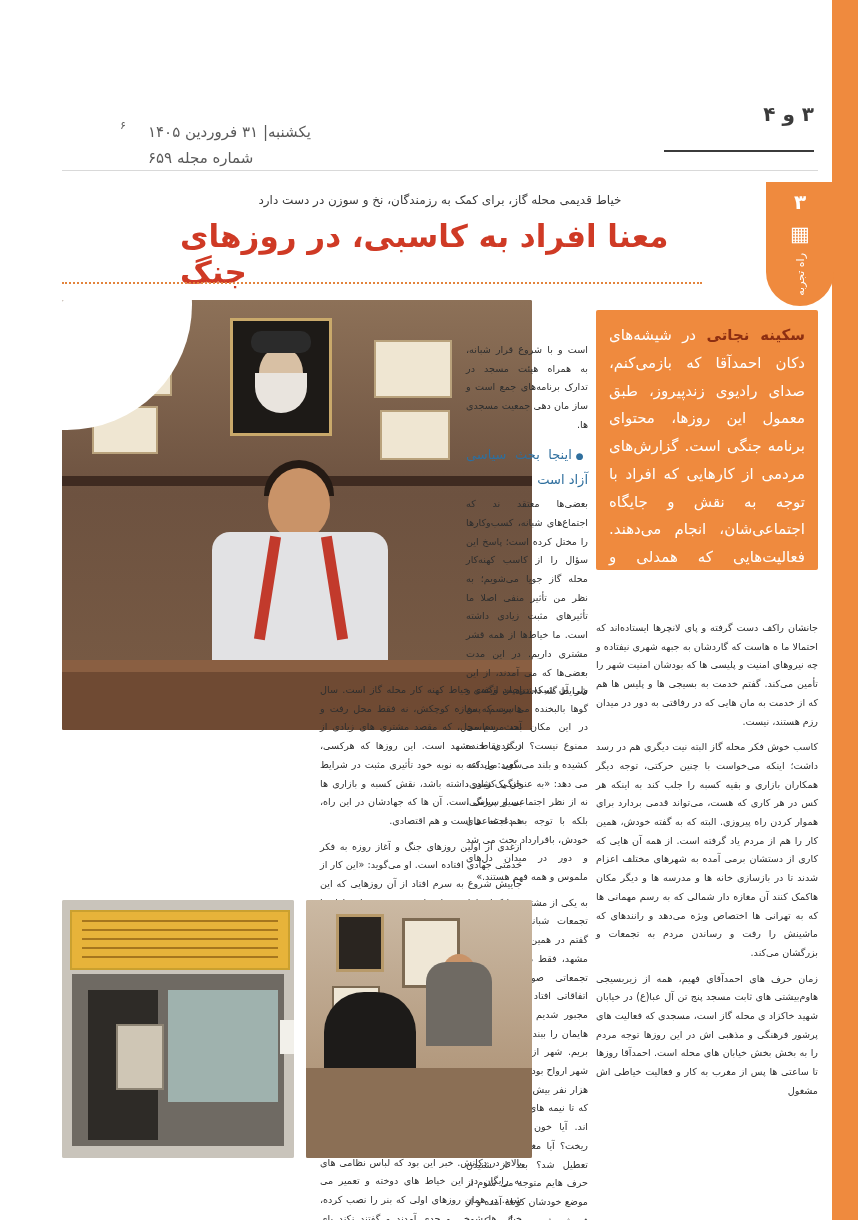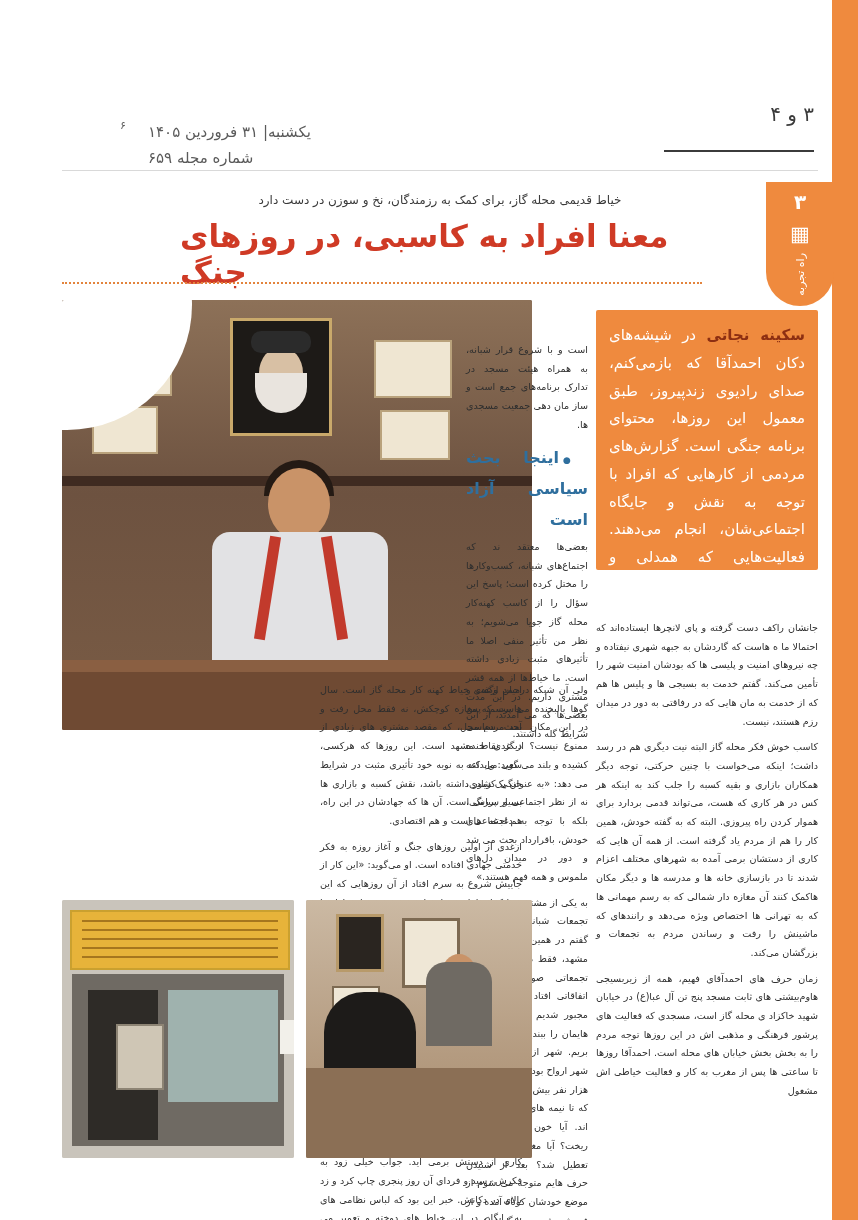--- a/index.html
+++ b/index.html
@@ -24,21 +24,21 @@
   .masthead{
     position:absolute;top:108px;right:44px;width:200px;height:60px;
     text-align:right;
   }
   .mast-title{
     font-family:"DejaVu Serif","Liberation Serif",serif;
     font-size:31px;color:#3b3b3b;font-weight:bold;letter-spacing:-1px;
     line-height:1.1;
   }
   .mast-sub{
-    font-size:20px;color:#3b3b3b;font-weight:normal;margin-top:-6px;
+    font-size:20px;color:#3b3b3b;font-weight:bold;margin-top:-6px;
   }
   .mast-rule{
     position:absolute;top:150px;right:44px;width:150px;height:2px;background:#3b3b3b;
   }
   
   .issue-info{
     position:absolute;top:120px;left:148px;text-align:left;
     font-size:15px;color:#5a5a5a;line-height:1.7;direction:rtl;
   }
   .issue-num{
@@ -113,21 +113,21 @@
   .pm-tape-r{position:absolute;top:0;right:4px;width:11px;height:104px;background:#c23a2c;transform:rotate(-9deg);}
   .pm-counter{position:absolute;top:360px;left:0;right:0;height:70px;background:#6f4a33;}
   .pm-counter2{position:absolute;top:360px;left:0;right:0;height:12px;background:#8a5f42;}
   
   .pm-cut{
     position:absolute;top:-120px;left:-120px;width:250px;height:250px;
     background:#ffffff;border-radius:50%;
   }
   
   .bullet-head{
-    color:#e0762c;font-weight:bold;font-size:16px;margin-bottom:3px;
+    color:#e0762c;font-weight:normal;font-size:13px;margin-bottom:3px;
   }
   .bullet-head::before{
     content:"●";color:#e0762c;font-size:9px;margin-left:4px;
   }
   .bullet-head.blue{color:#2f6f9e;}
   .bullet-head.blue::before{color:#2f6f9e;}
   .bullet-head.red{color:#cf3a25;}
   .bullet-head.red::before{content:"";margin:0;}
   
   .col{

